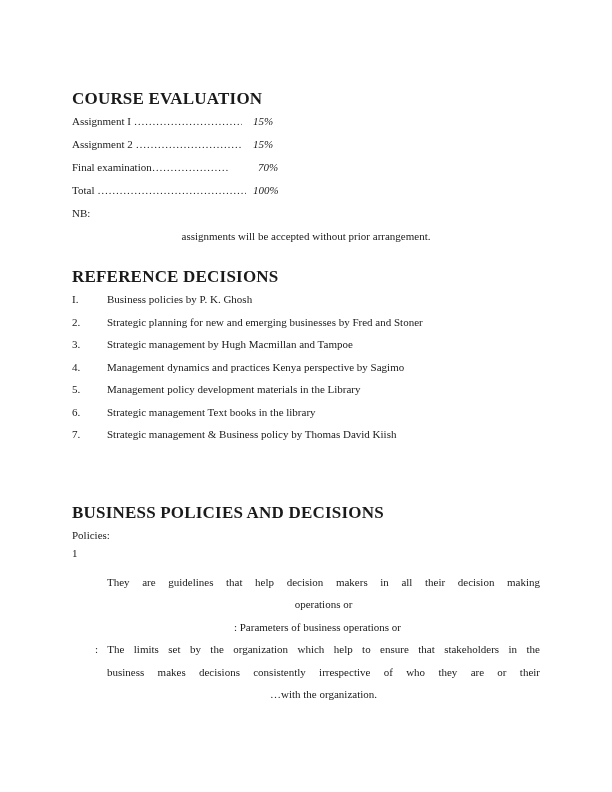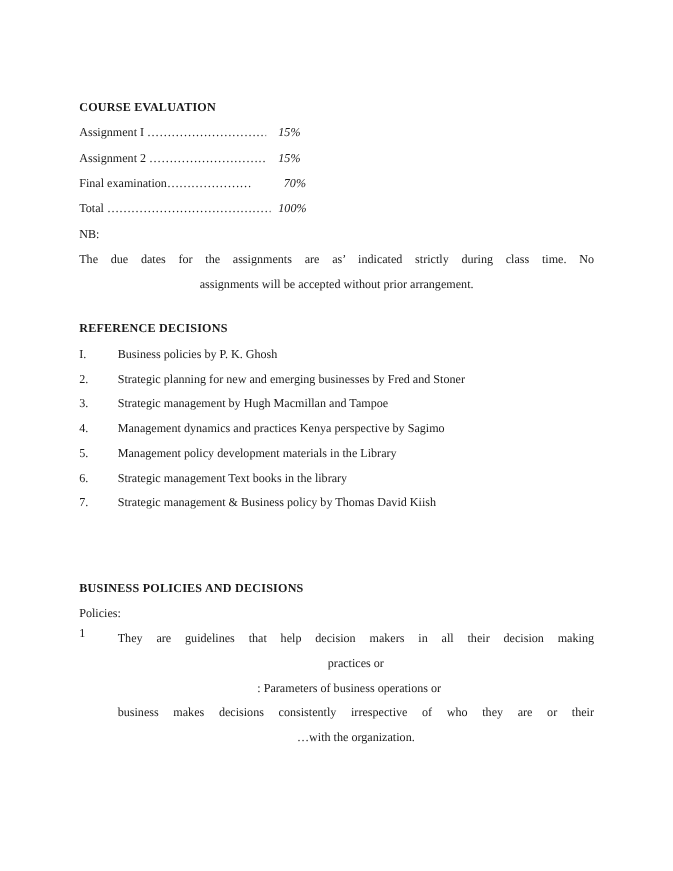--- a/index.html
+++ b/index.html
@@ -17,21 +17,21 @@
   }
   .page {
     box-sizing: border-box;
     width: 612px;
     height: 792px;
     padding: 87px 72px 0 72px;
     background: #ffffff;
   }
   .heading {
     font-weight: bold;
-    font-size: 11px;
+    font-size: 17px;
     line-height: 23px;
     margin: 0;
     letter-spacing: 0.2px;
   }
   .h-rm { margin-top: 17px; }
   .h-bp { margin-top: 55px; }
 
   
   .eval-row {
     display: flex;
@@ -69,21 +69,21 @@
     line-height: 22.5px;
   }
   .marker {
     display: inline-block;
     width: 35px;
     flex: 0 0 35px;
   }
   .item-text { flex: 1; white-space: nowrap; }
 
   .policy-item { display: flex; }
-  .item-body { flex: 1; }
+  .item-body { flex: 1; margin-top: 24px; }
   .item-body > div, .item-body .limits > div { line-height: 22.5px; }
   .colon-line { margin-left: -12px; }
   .limits .outdent { margin-left: -12px; }
 </style>
 </head>
 <body>
 
 <div class="page">
 
   <h2 class="heading">COURSE EVALUATION</h2>
@@ -103,21 +103,20 @@
     </div>
     <div class="eval-row row-total">
       <span class="eval-label">Total ……………………………………………</span>
       <span class="eval-value">100%</span>
     </div>
   </div>
 
   <div class="plain-line">NB:</div>
 
   <div class="para">
-    <div class="jline">The due dates for the assignments are as’ indicated strictly during class time. No</div>
     <div class="pline">assignments will be accepted without prior arrangement.</div>
   </div>
 
   <h2 class="heading h-rm">REFERENCE DECISIONS</h2>
 
   <div class="ref-list">
     <div class="list-item">
       <span class="marker">I.</span>
       <span class="item-text">Business policies by P. K. Ghosh</span>
     </div>
@@ -148,22 +147,23 @@
   </div>
 
   <h2 class="heading h-bp">BUSINESS POLICIES AND DECISIONS</h2>
 
   <div class="plain-line">Policies:</div>
 
   <div class="policy-item">
     <span class="marker">1</span>
     <div class="item-body">
       <div class="jline">They are guidelines that help decision makers in all their decision making</div>
-      <div class="pline">practices or</div>
+      <div class="pline">operations or</div>
       <div class="pline colon-line">:  Parameters of business operations or</div>
       <div class="limits">
+        <div class="jline outdent">:  The limits set by the organization which help to ensure that stakeholders in the</div>
         <div class="jline">business makes decisions consistently irrespective of who they are or their</div>
         <div class="pline">…with the organization.</div>
       </div>
     </div>
   </div>
 
 </div>
 
 </body></html>

